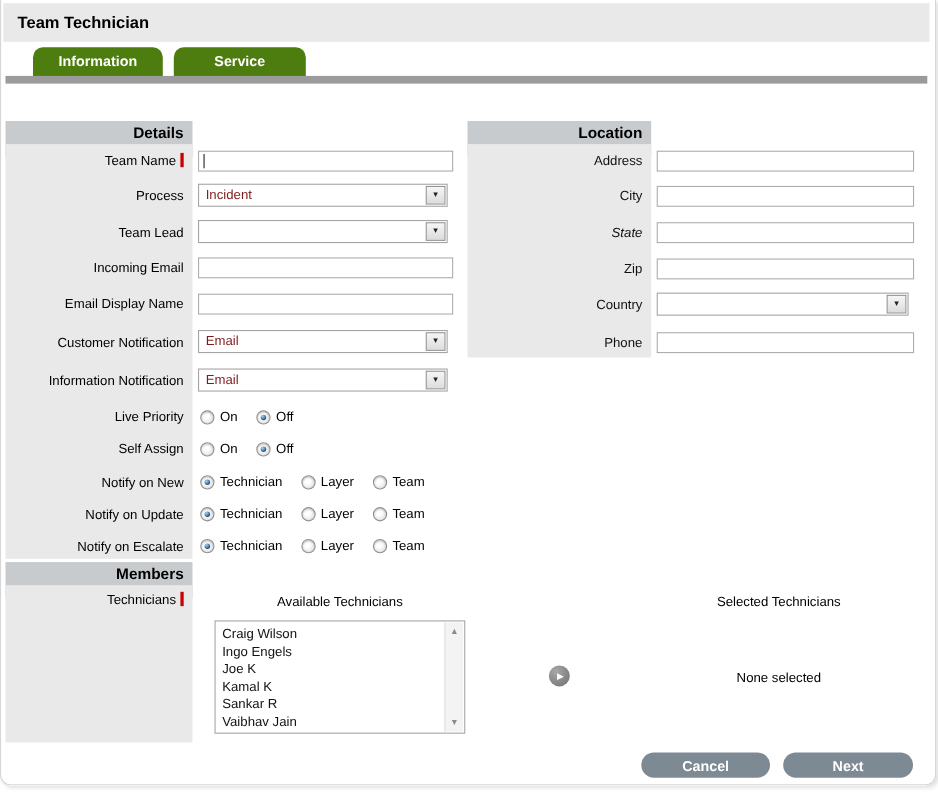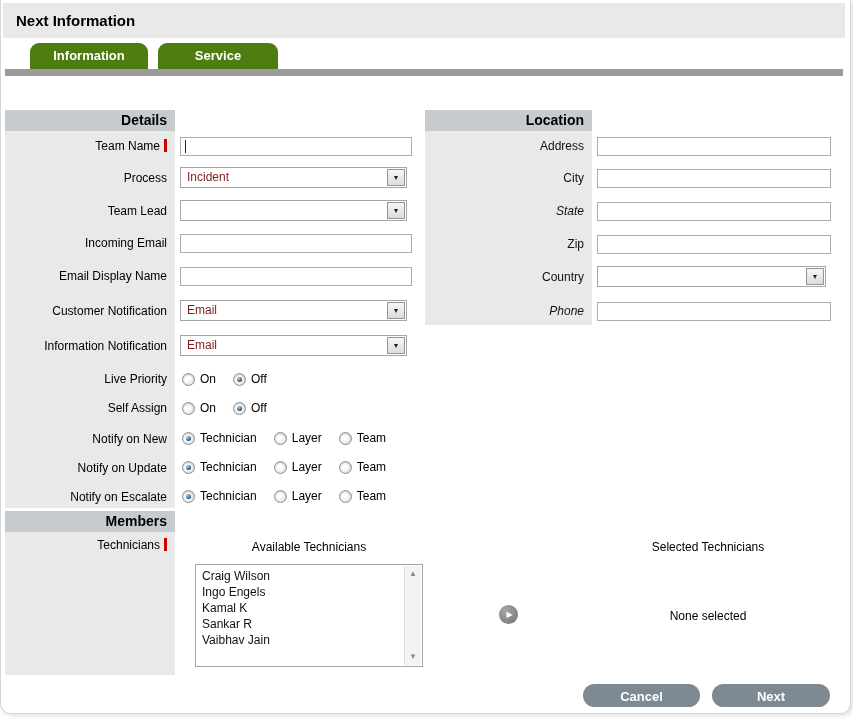--- a/index.html
+++ b/index.html
@@ -99,21 +99,21 @@
     color:#fff; font-weight:bold; font-size:13px; text-align:center; line-height:23px;
     font-family:"Liberation Sans", sans-serif; cursor:pointer;
   }
 </style>
 </head>
 <body>
 
 <div class="abs frame"></div>
 
 <div class="abs title-bar">
-  <div class="title-text">Next Information</div>
+  <div class="title-text">Team Technician</div>
 </div>
 
 <div class="abs tab tab-info">Information</div>
 <div class="abs tab tab-serv">Service</div>
 <div class="abs tab-bar"></div>
 
 <div class="abs sec-header" style="left:5px;top:110px;width:170px;">Details</div>
 <div class="abs label-col" style="left:5px;top:131px;width:170px;height:377px;"></div>
 <div class="abs sec-header" style="left:5px;top:511px;width:170px;">Members</div>
 <div class="abs label-col" style="left:5px;top:532px;width:170px;height:143px;"></div>
@@ -226,41 +226,42 @@
       <span class="radio"></span>
       <span class="olabel">Team</span>
     </span>
 </div>
 
 <div class="abs flabel-r" style="top:139px;">Address</div>
 <div class="abs flabel-r" style="top:171px;">City</div>
 <div class="abs flabel-r" style="top:204px;font-style:italic;">State</div>
 <div class="abs flabel-r" style="top:237px;">Zip</div>
 <div class="abs flabel-r" style="top:270px;">Country</div>
-<div class="abs flabel-r" style="top:304px;font-style:italic;">Phone</div>
+<div class="abs flabel-r" style="top:304px;">Phone</div>
 
 <input class="abs tinput" style="left: 597px; top: 137px; width: 234px;" value="">
 <input class="abs tinput" style="left: 597px; top: 169px; width: 234px;" value="">
 <input class="abs tinput" style="left: 597px; top: 202px; width: 234px;" value="">
 <input class="abs tinput" style="left: 597px; top: 235px; width: 234px;" value="">
 <div class="abs selbox" style="left:597px;top:266px;width:229px;">
   <span class="val"></span>
   <span class="dd-btn">
       <span class="glyph">▼</span>
     </span>
 </div>
 <input class="abs tinput" style="left: 597px; top: 302px; width: 234px;" value="">
 
 <div class="abs list-header" style="left:195px;top:540px;width:228px;">Available Technicians</div>
 <div class="abs list-header" style="left:618px;top:540px;width:180px;">Selected Technicians</div>
 
 <div class="abs listbox">
   <div class="list-items">
       <div class="lst-item">Craig Wilson</div>
       <div class="lst-item">Ingo Engels</div>
+      <div class="lst-item">Joe K</div>
       <div class="lst-item">Kamal K</div>
       <div class="lst-item">Sankar R</div>
       <div class="lst-item">Vaibhav Jain</div>
     </div>
   <div class="sbar">
     <div class="s-arrow s-up">▲</div>
     <div class="s-arrow s-down">▼</div>
   </div>
 </div>
 

